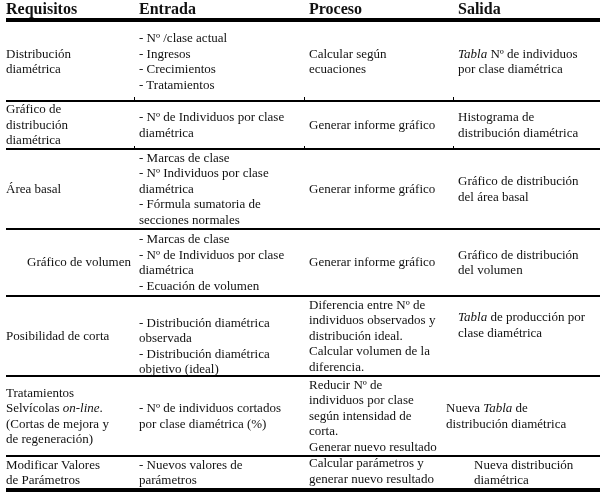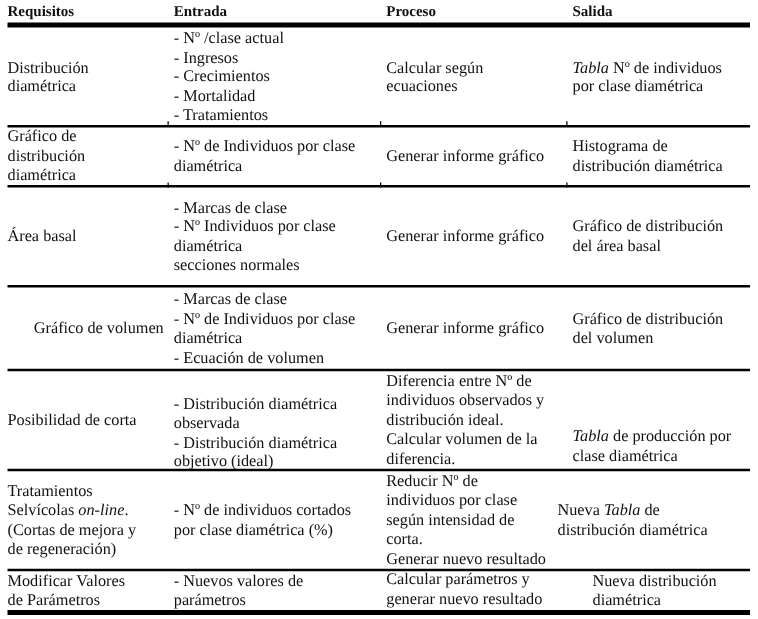--- a/index.html
+++ b/index.html
@@ -21,21 +21,21 @@
       position: absolute;
       left: 6px;
       top: 0;
       width: 594px;
     }
     .hdr {
       position: absolute;
       top: 0;
       height: 20px;
       font-weight: bold;
-      font-size: 12px;
+      font-size: 16px;
       line-height: 16px;
       padding-top: 1px;
     }
     .hrule {
       position: absolute;
       left: 0;
       width: 594px;
       background: #000;
     }
     .hrule.thick { height: 4px; }
@@ -85,21 +85,20 @@
     <div class="inner">
       <span class="line">Distribución</span>
       <span class="line">diamétrica</span>
     </div>
   </div>
   <div class="cell" style="left:133px;top:22px;width:165px;height:78px;">
     <div class="inner">
       <span class="line">- Nº /clase actual</span>
       <span class="line">- Ingresos</span>
       <span class="line">- Crecimientos</span>
-      <span class="line">- Mortalidad</span>
       <span class="line">- Tratamientos</span>
     </div>
   </div>
   <div class="cell" style="left:303px;top:22px;width:145px;height:78px;">
     <div class="inner">
       <span class="line">Calcular según</span>
       <span class="line">ecuaciones</span>
     </div>
   </div>
   <div class="cell" style="left:452px;top:22px;width:142px;height:78px;">
@@ -137,20 +136,21 @@
   <div class="cell" style="left:0;top:149px;width:125px;height:79px;">
     <div class="inner">
       <span class="line">Área basal</span>
     </div>
   </div>
   <div class="cell" style="left:133px;top:149px;width:165px;height:79px;">
     <div class="inner">
       <span class="line">- Marcas de clase</span>
       <span class="line">- Nº Individuos por clase</span>
       <span class="line">diamétrica</span>
+      <span class="line">- Fórmula sumatoria de</span>
       <span class="line">secciones normales</span>
     </div>
   </div>
   <div class="cell" style="left:303px;top:149px;width:145px;height:79px;">
     <div class="inner">
       <span class="line">Generar informe gráfico</span>
     </div>
   </div>
   <div class="cell" style="left:452px;top:149px;width:142px;height:79px;">
     <div class="inner">
@@ -199,21 +199,21 @@
   </div>
   <div class="cell" style="left:303px;top:296px;width:145px;height:79px;">
     <div class="inner">
       <span class="line">Diferencia entre Nº de</span>
       <span class="line">individuos observados y</span>
       <span class="line">distribución ideal.</span>
       <span class="line">Calcular volumen de la</span>
       <span class="line">diferencia.</span>
     </div>
   </div>
-  <div class="cell" style="left:452px;top:312px;width:142px;height:89px;">
+  <div class="cell" style="left:452px;top:280px;width:142px;height:89px;">
     <div class="inner">
       <span class="line"><span class="it">Tabla</span><span> de producción por</span></span>
       <span class="line">clase diamétrica</span>
     </div>
   </div>
 
   <div class="cell" style="left:0;top:376px;width:125px;height:79px;">
     <div class="inner">
       <span class="line">Tratamientos</span>
       <span class="line"><span>Selvícolas </span><span class="it">on-line</span><span>.</span></span>

